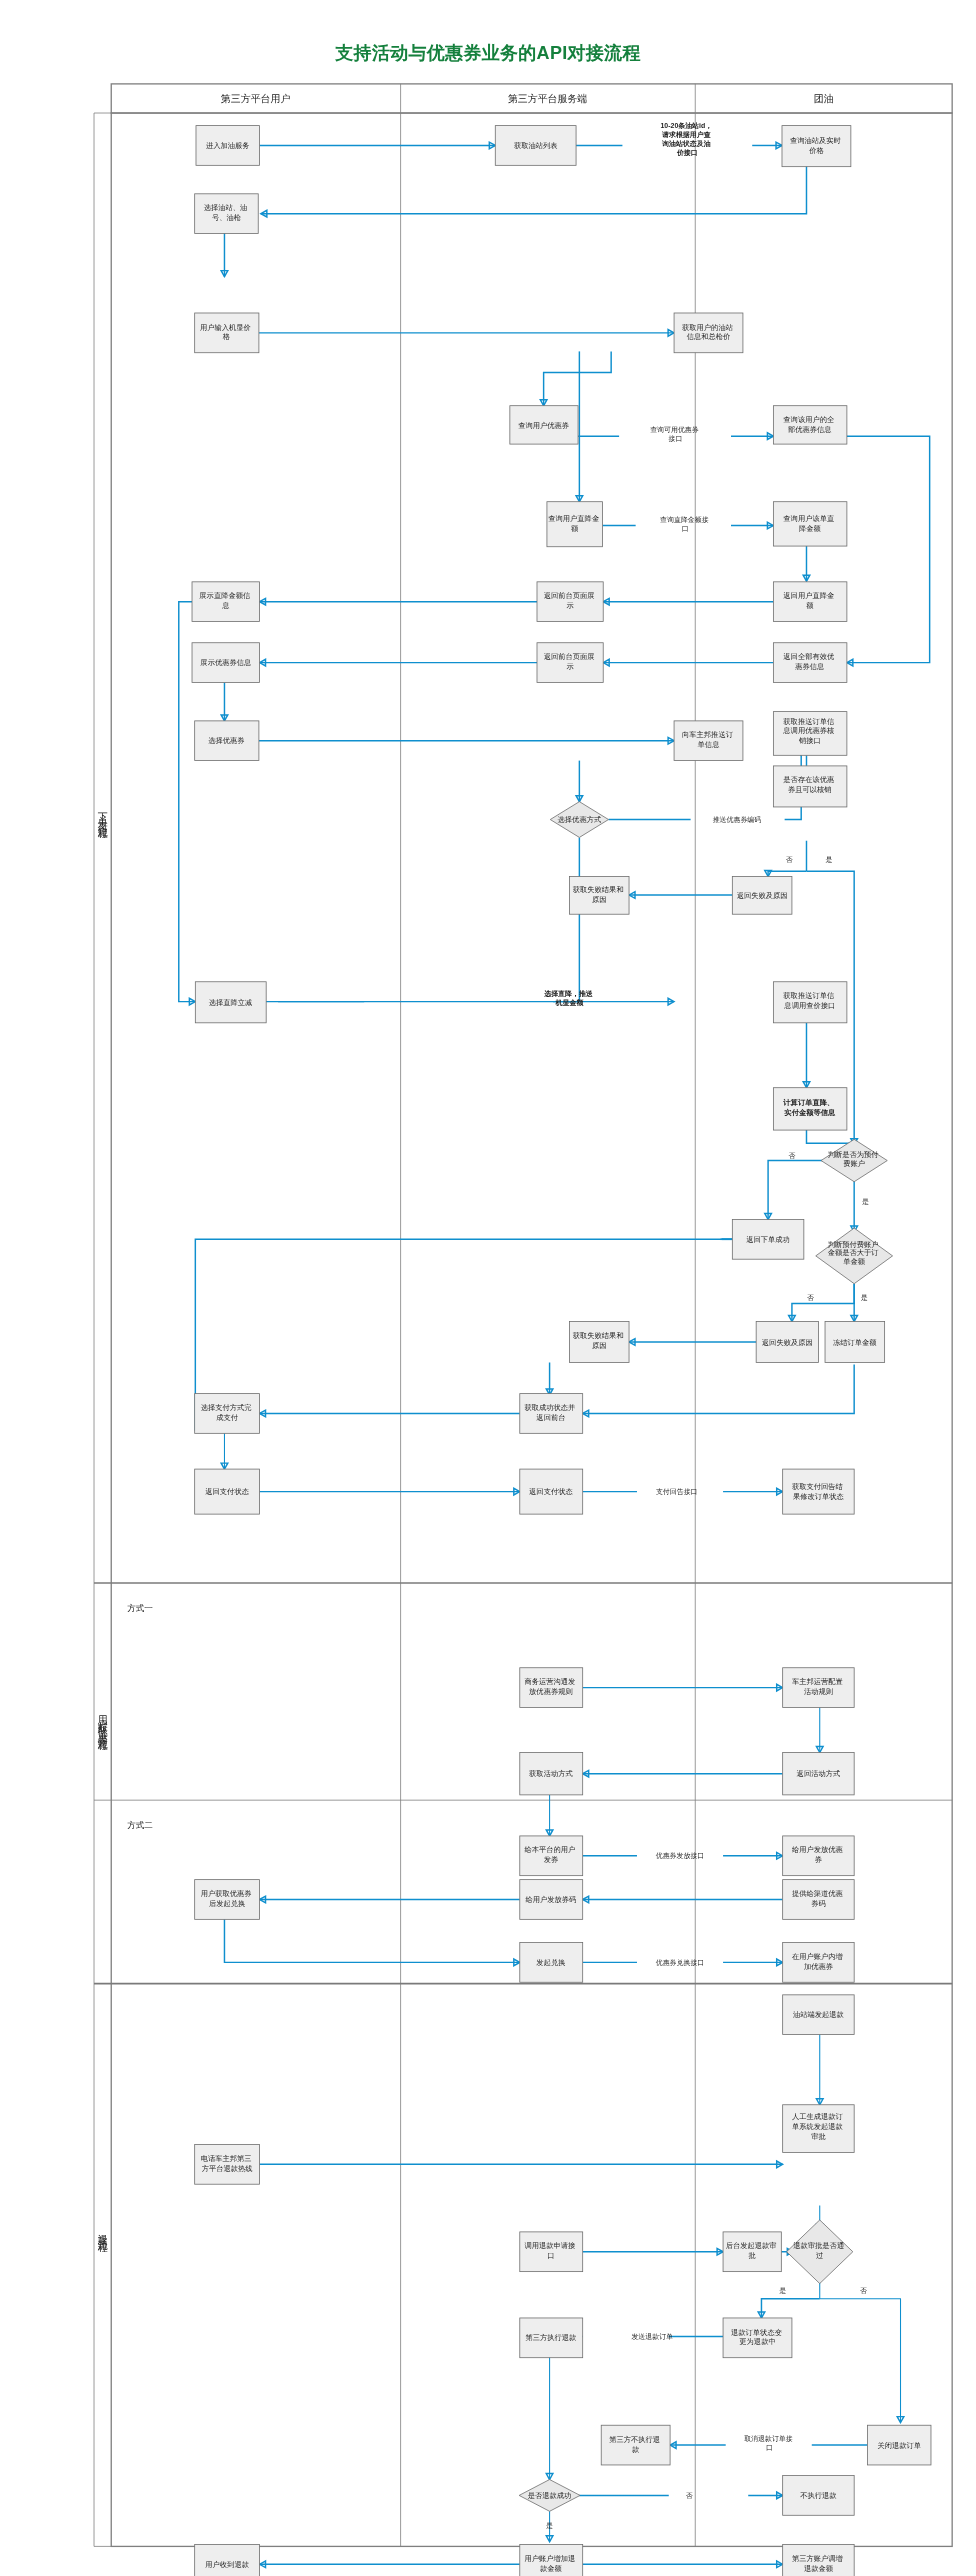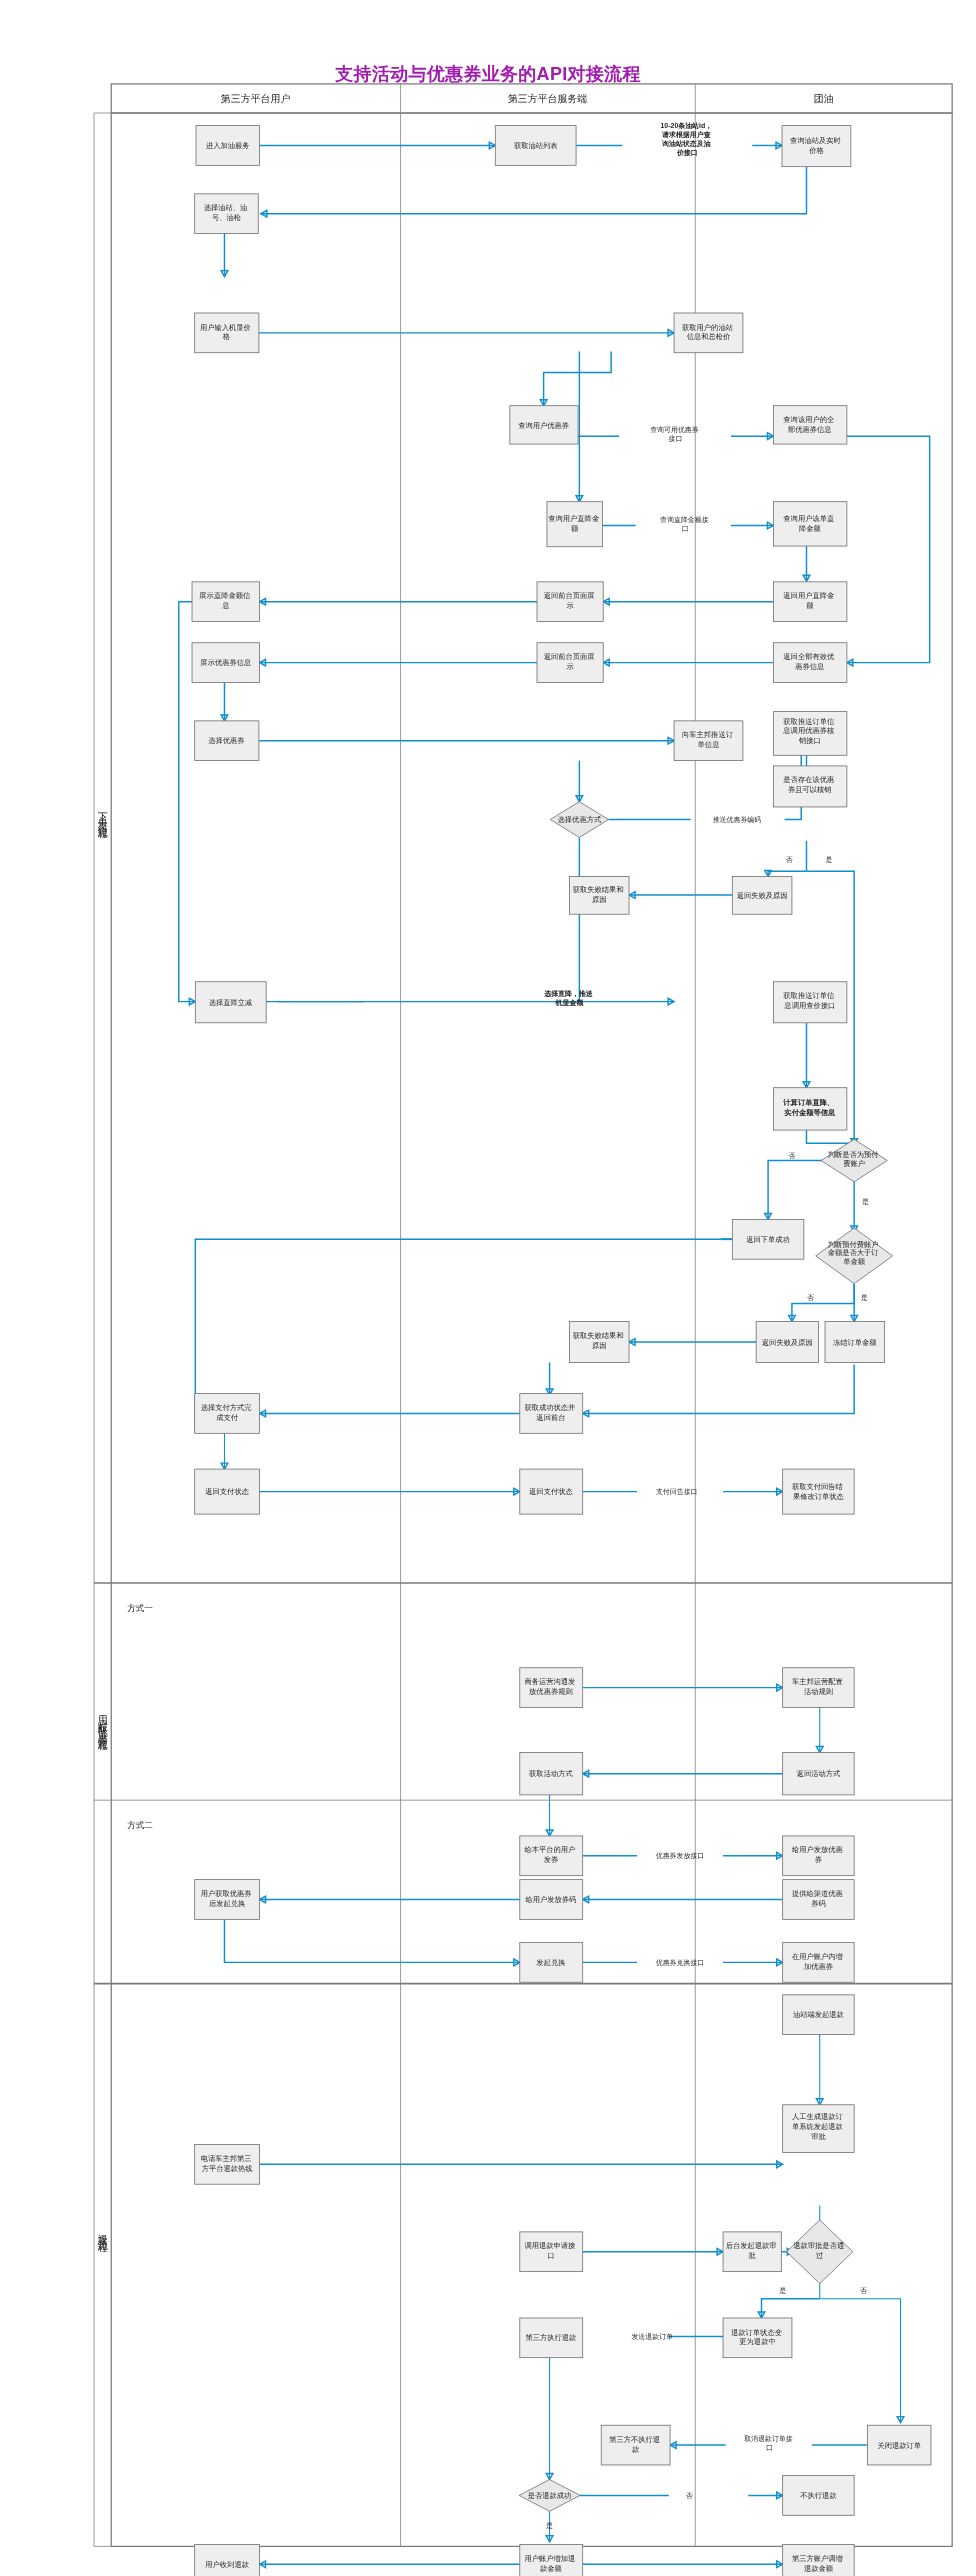--- a/index.html
+++ b/index.html
@@ -10,26 +10,26 @@
   }
   #page {
     position: relative;
     width: 976px;
     height: 2576px;
     background: #ffffff;
     overflow: hidden;
   }
   #title {
     position: absolute;
-    left: 0; top: 62px;
+    left: 0; top: 41px;
     width: 976px;
     text-align: center;
     font-size: 18px;
     font-weight: bold;
-    color: #a21caf;
+    color: #15803d;
     letter-spacing: 0.3px;
   }
   svg.board {
     position: absolute;
     left: 0; top: 0;
     width: 976px;
     height: 2576px;
   }
   .lane-rect { fill: none; stroke: #808080; stroke-width: 2; }
   .lane-div  { stroke: #808080; stroke-width: 1.2; fill: none; }

